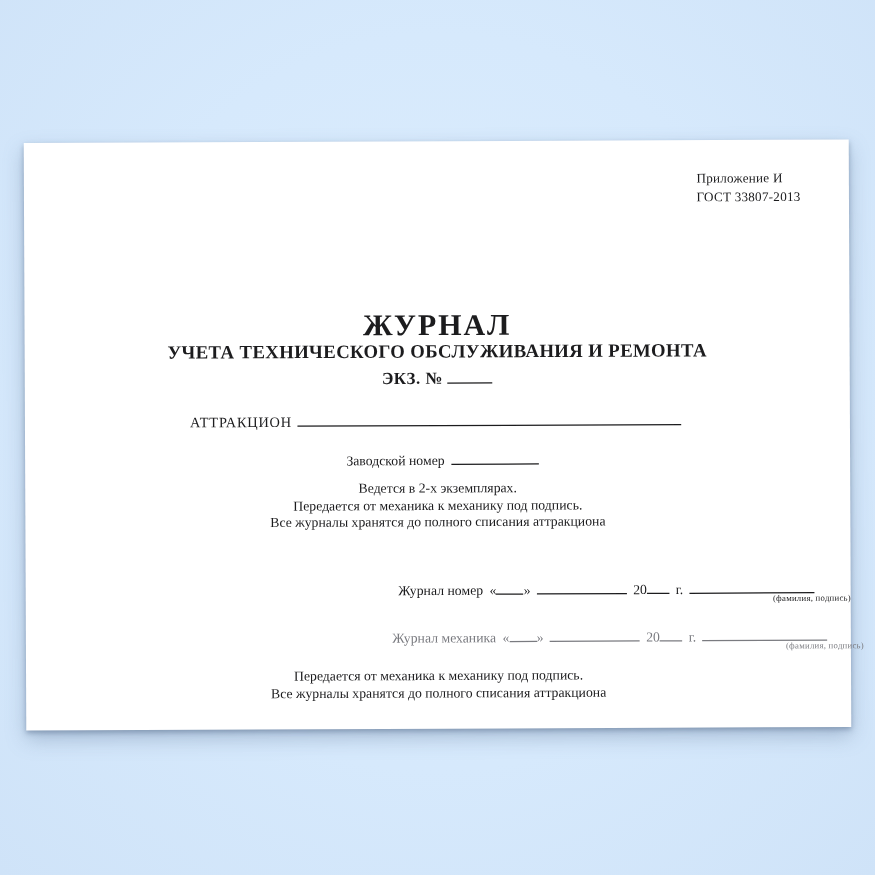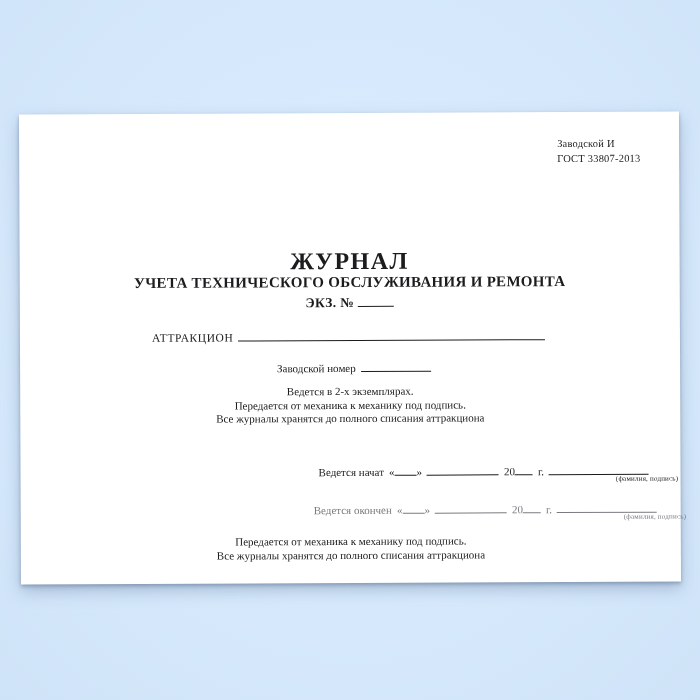--- a/index.html
+++ b/index.html
@@ -125,21 +125,21 @@
     white-space: nowrap;
     margin-left: 48px;
   }
 </style>
 </head>
 <body>
 
 <div class="page">
 
   <div class="corner-note">
-    <div>Заводской И</div>
+    <div>Приложение И</div>
     <div>ГОСТ 33807-2013</div>
   </div>
 
   <div class="title-block">
     <div class="title-main">ЖУРНАЛ</div>
     <div class="title-sub">УЧЕТА ТЕХНИЧЕСКОГО ОБСЛУЖИВАНИЯ И РЕМОНТА</div>
     <div class="title-copy">
       <span>ЭКЗ. №</span>
       <span class="blank w36"></span>
     </div>
@@ -155,40 +155,40 @@
     <span class="blank w70"></span>
   </div>
 
   <div class="notes notes-top">
     <div>Ведется в 2-х экземплярах.</div>
     <div>Передается от механика к механику под подпись.</div>
     <div>Все журналы хранятся до полного списания аттракциона</div>
   </div>
 
   <div class="journal-row row-started">
-    <span>Ведется начат</span>
+    <span>Журнал номер</span>
     <span class="quote-group">
         <span>«</span>
         <span class="blank w22"></span>
         <span>»</span>
       </span>
     <span class="blank w72"></span>
     <span class="quote-group">
         <span>20</span>
         <span class="blank w18"></span>
       </span>
     <span>г.</span>
     <span class="sig-field">
       <span class="blank w100"></span>
       <span class="sig-caption">(фамилия, подпись)</span>
     </span>
   </div>
 
   <div class="journal-row row-finished">
-    <span>Ведется окончен</span>
+    <span>Журнал механика</span>
     <span class="quote-group">
         <span>«</span>
         <span class="blank w22"></span>
         <span>»</span>
       </span>
     <span class="blank w72"></span>
     <span class="quote-group">
         <span>20</span>
         <span class="blank w18"></span>
       </span>

